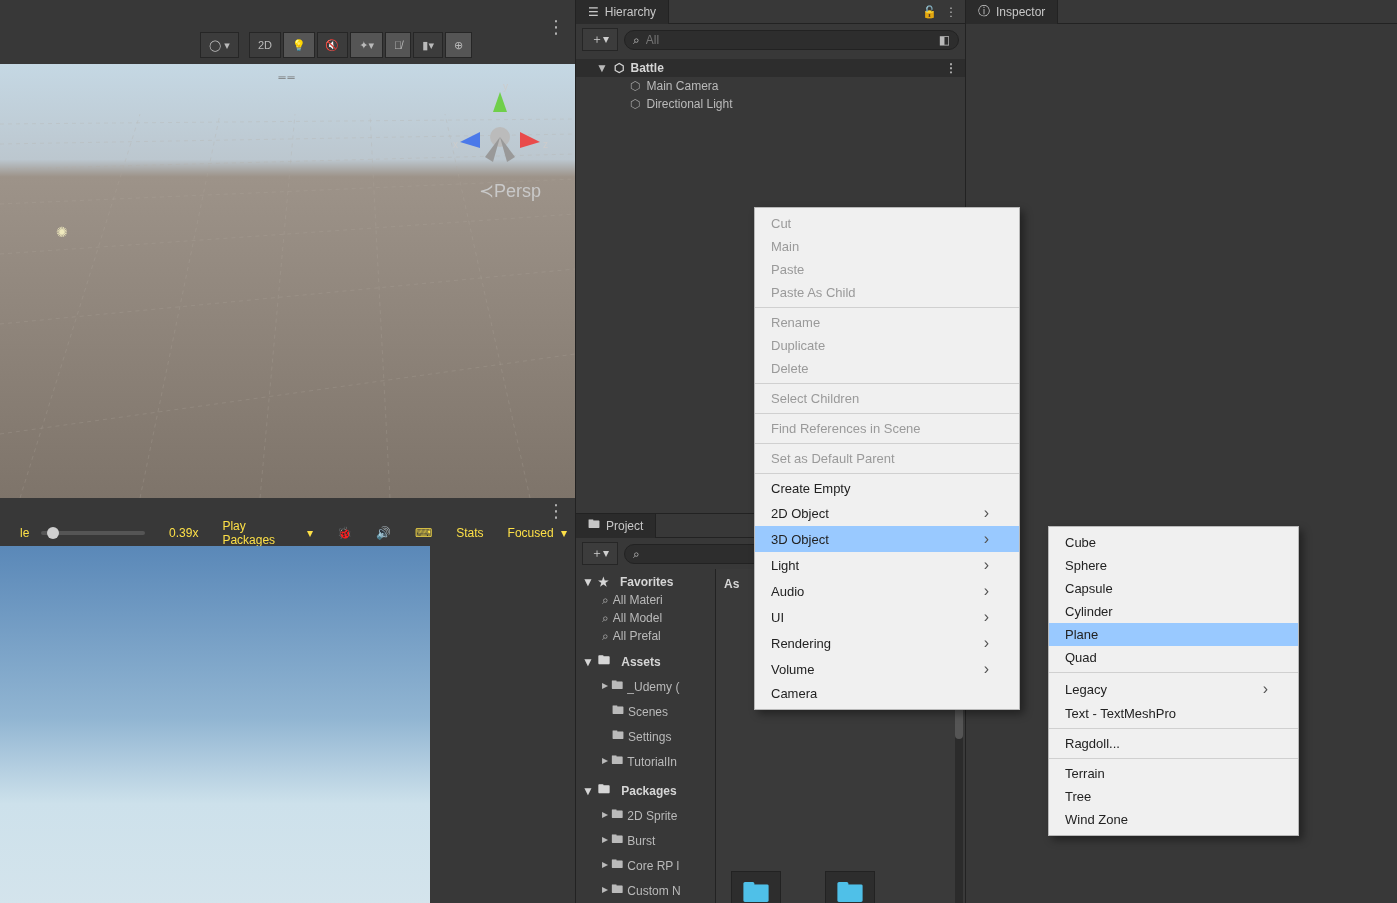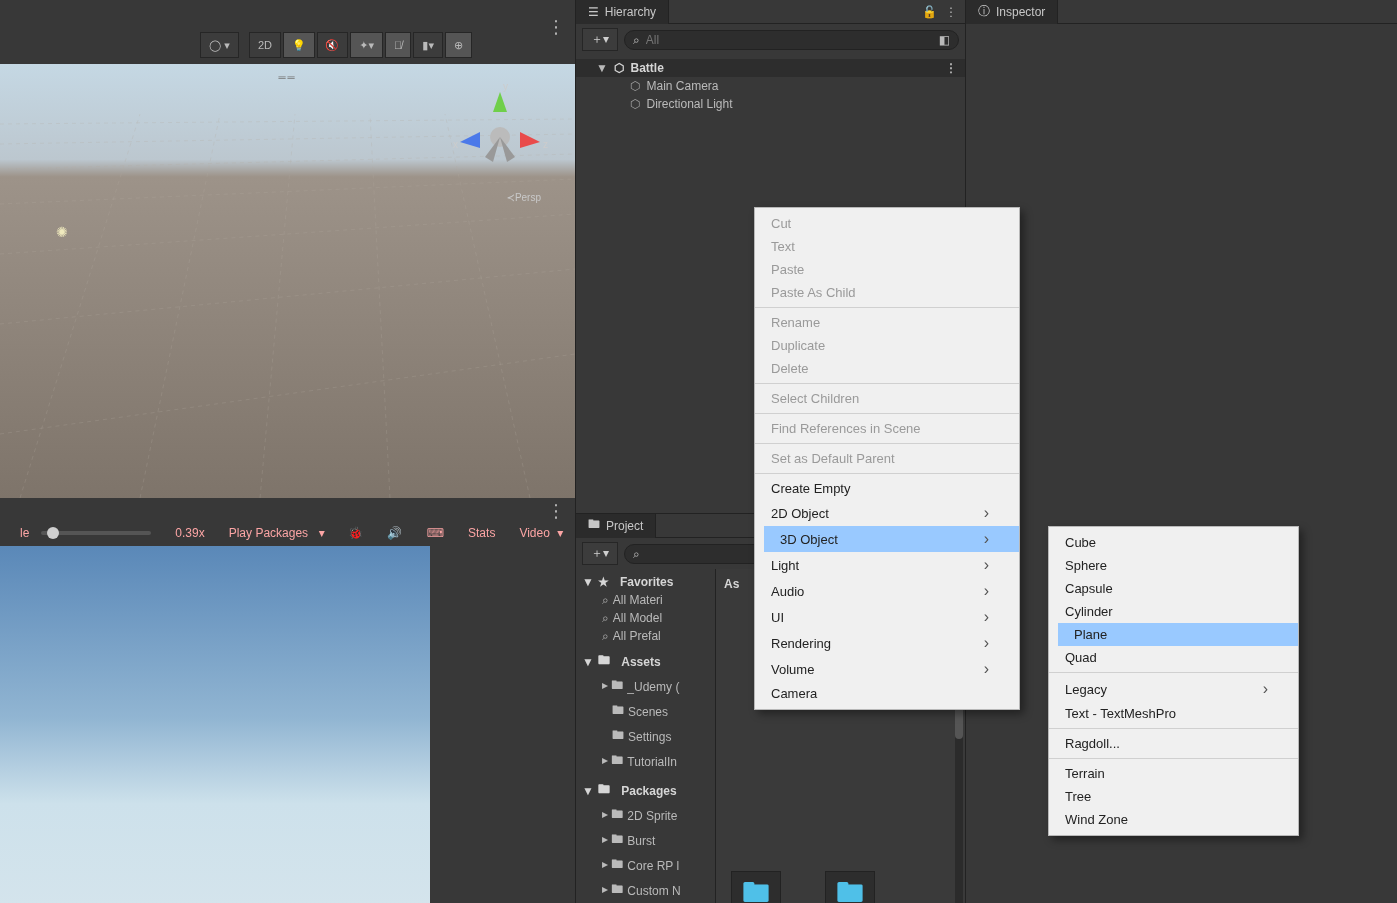--- a/index.html
+++ b/index.html
@@ -12,31 +12,31 @@
   .col-right{ flex: 1; border-left: 1px solid #222; }
 
   
   .scene-panel { position: relative; height: 498px; background: #383838; }
   .scene-toolbar { position: absolute; top: 32px; left: 200px; height: 26px; display: flex; gap: 2px; }
   .scene-toolbar .btn { background:#3c3c3c; border:1px solid #262626; display:flex; align-items:center; justify-content:center; padding:0 8px; color:#bababa; cursor:pointer; font-size:11px; }
   .scene-toolbar .btn.on { background:#555; }
   .scene-kebab { position:absolute; top:16px; right:10px; color:#bababa; font-size:18px; }
   .scene-vp { position:absolute; top:64px; left:0; right:0; bottom:0; background: linear-gradient(#c5d8e4 0%, #bcc7cf 22%, #9d9389 26%, #7e746a 100%); overflow:hidden; }
   .grid-svg { position:absolute; left:0; top:0; width:100%; height:100%; }
-  .persp { position:absolute; right:34px; top:128px; color:#c9c9c9; font-size:10px; }
+  .persp { position:absolute; right:34px; top:116px; color:#c9c9c9; font-size:18px; }
   .gizmo { position:absolute; right:20px; top:18px; width:110px; height:110px; }
   .drag-handle { position:absolute; top:8px; left:50%; transform:translateX(-50%); color:#777; letter-spacing:2px; font-size:10px; }
   .light-icon { position:absolute; top:160px; left:56px; color:#efe9bd; font-size:14px; }
   .scene-toolbar .sep{ width:6px; }
 
   
   .game-panel { position:relative; flex:1; background:#383838; }
   .game-kebab { position:absolute; top:2px; right:10px; font-size:18px; color:#bababa; }
   .game-toolbar { display:flex; align-items:center; height:26px; padding:0 8px; gap:12px; margin-top:22px; }
-  .game-toolbar .seg { display:flex; align-items:center; gap:4px; color:#fca5a5; font-size:12px;padding-left:12px; }
+  .game-toolbar .seg { display:flex; align-items:center; gap:4px; color:#fde047; font-size:12px;padding-left:12px; }
   .game-toolbar .slider { width:110px; height:4px; background:#555; position:relative; border-radius:2px; }
   .game-toolbar .slider .knob { position:absolute; left:6px; top:-4px; width:12px; height:12px; border-radius:50%; background:#cfcfcf; }
   .game-vp { position:absolute; top:48px; left:0; width:430px; height:430px; background: linear-gradient(#5a88b8 0%, #91b5d2 40%, #cde1eb 60%, #d9e6ed 100%); }
 
   
   .tabbar { display:flex; align-items:center; height:24px; background:#383838; border-bottom:1px solid #222; }
   .tab { height:24px; display:flex; align-items:center; gap:6px; padding:0 12px; background:#2b2b2b; border-right:1px solid #222; color:#c7c7c7; }
   .tab .icon { font-size:12px; }
   .tab-actions { margin-left:auto; display:flex; gap:8px; padding-right:8px; color:#bababa; }
 
@@ -75,21 +75,21 @@
 
   
   .inspector-body { background:#383838; height:100%; }
 
   
   .menu { position:absolute; background:#f0f0f0; border:1px solid #b8b8b8; box-shadow:4px 4px 8px rgba(0,0,0,.4); padding:4px 0; color:#222; font-size:13px; }
   .menu .item { padding:4px 30px 4px 16px; display:flex; align-items:center; white-space:nowrap; }
   .menu .item.disabled { color:#9a9a9a;text-align:right; }
   .menu .item.sub::after { content:'›'; margin-left:auto; font-size:16px; color:#555; }
   .menu .sep { height:1px; background:#d0d0d0; margin:3px 0; }
-  .menu .item.hl { background:#99c9ff;margin-left:9px; }
+  .menu .item.hl { background:#99c9ff; }
   .menu1 { left:754px; top:207px; width:266px; }
   .menu2 { left:1048px; top:526px; width:251px; }
 </style>
 </head>
 <body>
 
 <div class="root">
 
   <div class="col-left">
     <div class="scene-panel">
@@ -145,21 +145,21 @@
         <span class="seg">le</span>
         <div class="slider">
             <div class="knob"></div>
           </div>
         <span class="seg">0.39x</span>
         <span class="seg"><span>Play Packages</span>&nbsp;&nbsp;▾</span>
         <span class="seg">🐞</span>
         <span class="seg">🔊</span>
         <span class="seg">⌨</span>
         <span class="seg">Stats</span>
-        <span class="seg"><span>Video</span>&nbsp;▾</span>
+        <span class="seg"><span>Focused</span>&nbsp;▾</span>
       </div>
       <div class="game-vp"></div>
     </div>
   </div>
 
   <div class="col-mid">
     <div class="tabbar">
       <div class="tab">
         <span class="icon">☰</span>
         <span>Hierarchy</span>
@@ -266,21 +266,21 @@
         <span class="icon">ⓘ</span>
         <span>Inspector</span>
       </div>
     </div>
     <div class="inspector-body"></div>
   </div>
 </div>
 
 <div class="menu menu1" id="ctx-menu">
     <div class="item disabled">Cut</div>
-    <div class="item disabled">Text</div>
+    <div class="item disabled">Main</div>
     <div class="item disabled">Paste</div>
     <div class="item disabled">Paste As Child</div>
     <div class="sep"></div>
     <div class="item disabled">Rename</div>
     <div class="item disabled">Duplicate</div>
     <div class="item disabled">Delete</div>
     <div class="sep"></div>
     <div class="item disabled">Select Children</div>
     <div class="sep"></div>
     <div class="item disabled">Find References in Scene</div>

